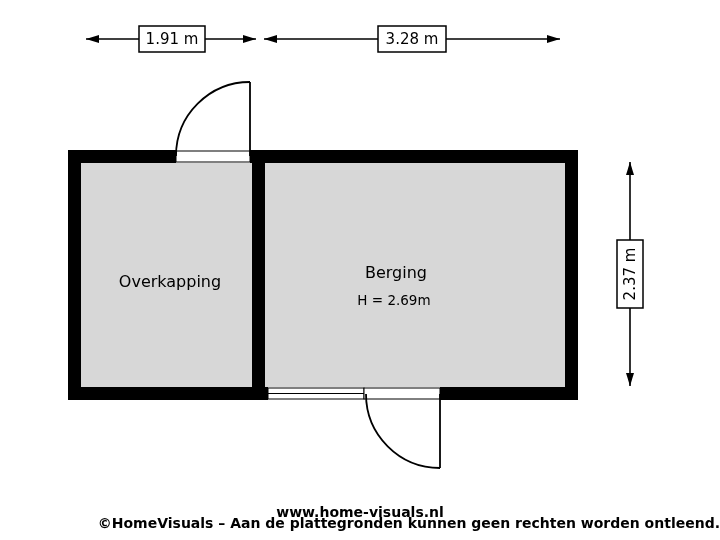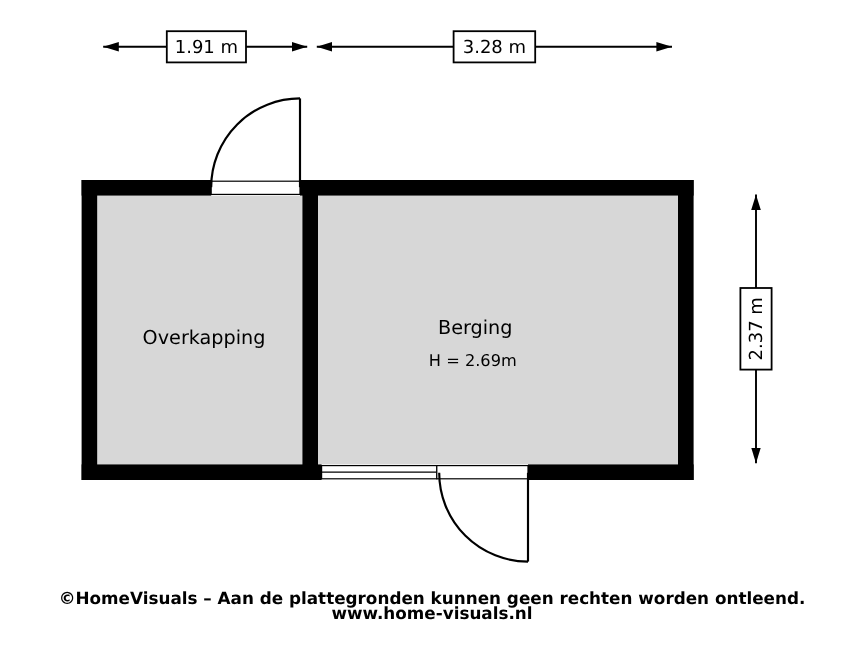--- a/index.html
+++ b/index.html
@@ -5,21 +5,21 @@
   html,body{margin:0;padding:0;}
   body{width:720px;height:540px;background:#ffffff;font-family:"DejaVu Sans","Liberation Sans",sans-serif;}
   .stage{position:relative;width:720px;height:540px;background:#ffffff;overflow:hidden;margin-top:20px;}
   .stage svg{position:absolute;left:0;top:0;display:block;}
   text{font-family:"DejaVu Sans","Liberation Sans",sans-serif;fill:#000;}
   .room-label{font-size:16px;}
   .room-sub{font-size:13.5px;}
   .dim-label{font-size:15px;}
   .footer-line{position:absolute;left:0;width:720px;text-align:center;color:#000;
                font-weight:bold;font-size:14px;line-height:17px;}
-  .footer-line.l1{top:471px;}
+  .footer-line.l1{top:495px;text-align:right;}
   .footer-line.l2{top:484px;}
 </style>
 </head>
 <body>
 
 <div class="stage">
 
   <svg width="720" height="540" viewBox="0 0 720 540">
     <defs>
       <marker id="ah" markerWidth="14" markerHeight="10" refX="13" refY="4.5" orient="auto-start-reverse" markerUnits="userSpaceOnUse">

